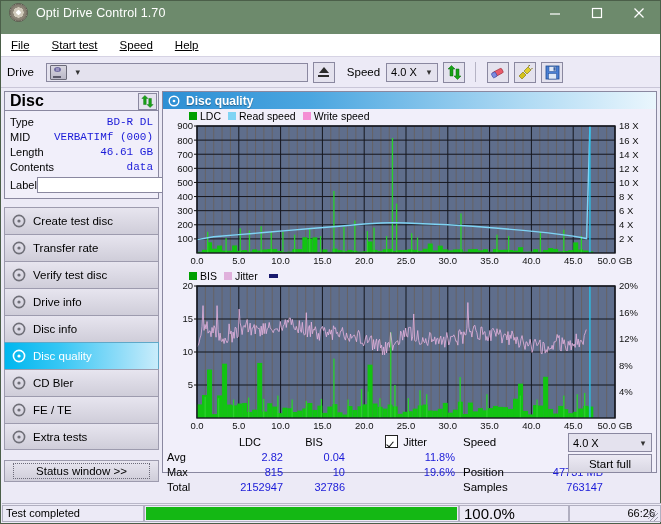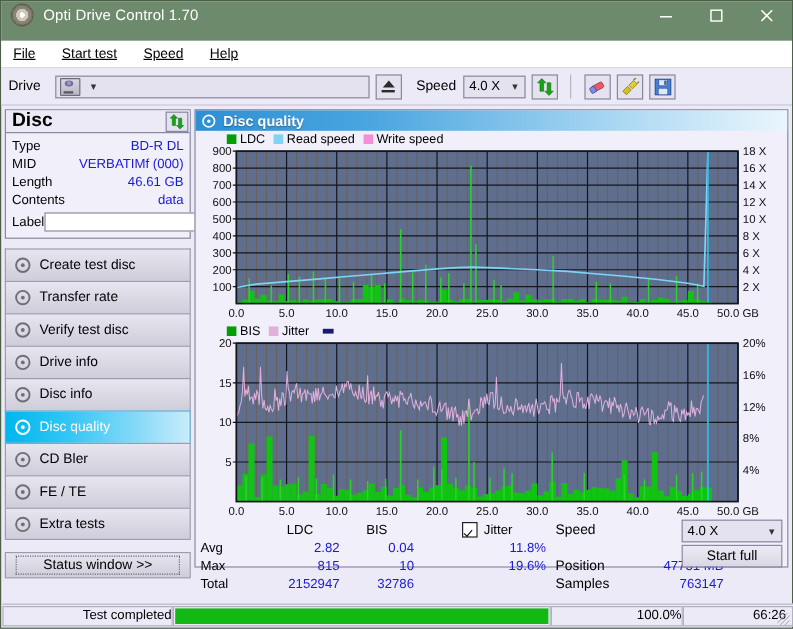--- a/index.html
+++ b/index.html
@@ -80,21 +80,21 @@
   .disc-panel{border:1px solid #8a88a0;background:#f1effa;box-sizing:border-box;}
   .disc-head{
     height:19px;display:flex;align-items:center;justify-content:space-between;
     border-bottom:1px solid #8a88a0;padding-left:5px;background:#eceaf6;box-sizing:border-box;
   }
   .disc-head .t{font-weight:bold;font-size:16px;}
   .mini-btn{width:19px;height:17px;border:1px solid #8a88a0;background:#e4e2ee;display:flex;align-items:center;justify-content:center;margin-right:1px;box-sizing:border-box;}
   .disc-rows{padding:3px 5px 4px 5px;}
   .drow{display:flex;justify-content:space-between;align-items:center;height:15px;font-size:11px;}
   .drow .k{color:#000;}
-  .drow .v{color:#1a1ad8;}
+  .drow .v{color:#1a1ad8;font-family:Liberation Mono, monospace;}
   .label-row{display:flex;align-items:center;height:19px;margin-top:1px;}
   .label-row .k{width:38px;font-size:11px;}
   .label-input{flex:1 1 auto;height:16px;background:#fff;border:1px solid #8a88a0;box-sizing:border-box;}
   .cdbtn{width:19px;height:17px;border:1px solid #8a88a0;background:#e4e2ee;margin-left:3px;display:flex;align-items:center;justify-content:center;box-sizing:border-box;}
   
   .navlist{margin-top:8px;}
   .navitem{
     height:27px;display:flex;align-items:center;padding-left:7px;box-sizing:border-box;
     background:linear-gradient(#e7e5ef,#cfcdd9);
     border:1px solid #9d9bae;border-bottom:none;font-size:11.5px;color:#000;
@@ -145,25 +145,25 @@
     border:1px solid #8a88a0;background:linear-gradient(#eceaf4,#d9d7e3);
     display:flex;align-items:center;justify-content:center;font-size:11.5px;box-sizing:border-box;
   }
   .sel-speed{position:absolute;right:4px;top:1px;width:84px;}
   
   .statusbar{
     position:absolute;left:1px;bottom:1px;width:659px;height:19px;
     display:flex;align-items:center;background:#eceaf6;
     border-top:1px solid #b9b7c8;box-sizing:border-box;
   }
-  .sb-cell{border:1px solid #b1afc0;height:17px;display:flex;align-items:center;box-sizing:border-box;background:#eceaf6;justify-content:flex-end;}
+  .sb-cell{border:1px solid #b1afc0;height:17px;display:flex;align-items:center;box-sizing:border-box;background:#eceaf6;}
   .sb-text{width:142px;padding-left:3px;font-size:11px;}
   .sb-prog{width:315px;padding:1px;}
   .sb-prog .fill{height:13px;background:#14b814;}
-  .sb-pct{width:110px;padding-left:20px;font-size:11px;}
+  .sb-pct{width:110px;padding-left:4px;font-size:15px;}
   .sb-time{flex:1 1 auto;justify-content:flex-end;padding-right:5px;font-size:11px;}
   .grip{position:absolute;right:2px;bottom:2px;width:10px;height:10px;
     background:
       linear-gradient(135deg,transparent 45%,#9a98a8 45% 55%,transparent 55%) 0 0/4px 4px repeat;}
 </style>
 </head>
 <body>
 
 <div class="app">
 

